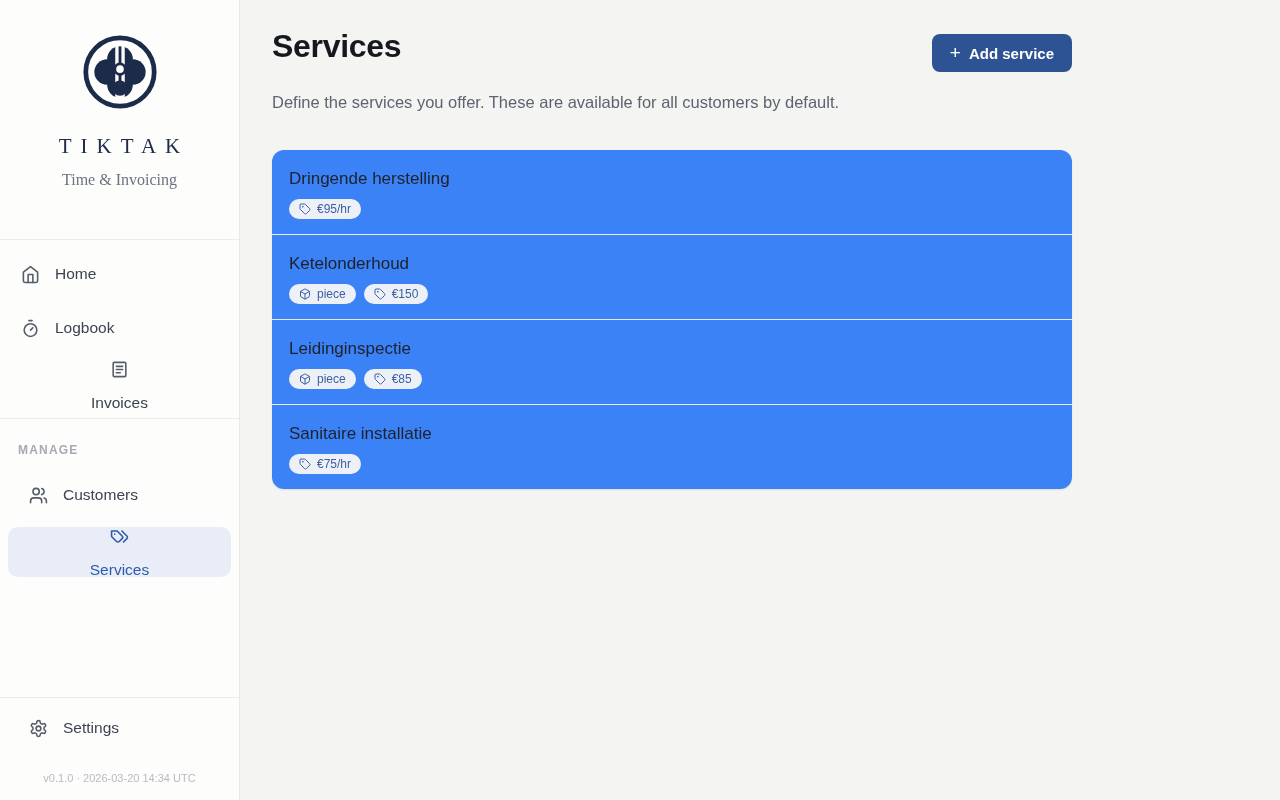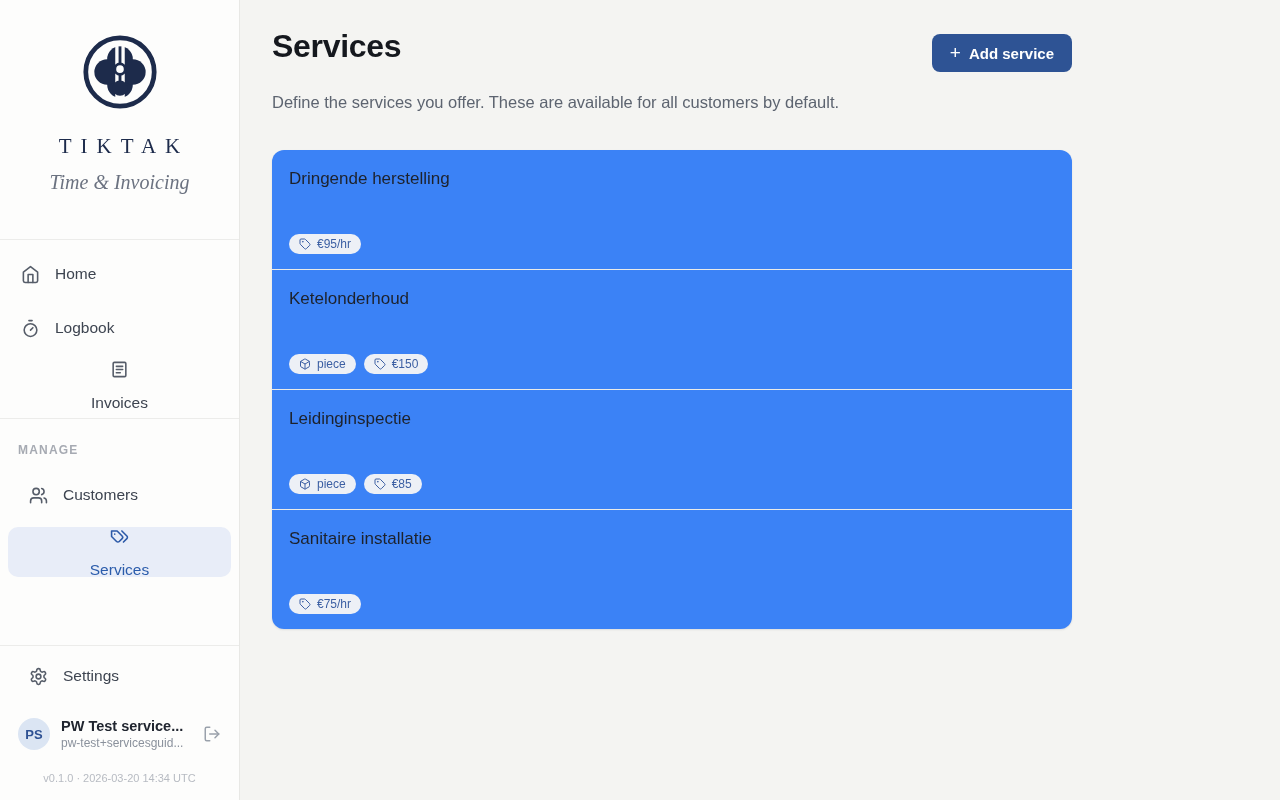--- a/index.html
+++ b/index.html
@@ -29,22 +29,21 @@
     font-family: "Liberation Serif", serif;
     font-size: 21px;
     letter-spacing: 9px;
     padding-left: 9px;
     color: #1d2b4b;
     margin-top: 20px;
     font-weight: 400;
   }
   .brand-tagline {
     font-family: "Liberation Serif", serif;
-    font-style: italic;
-    font-size: 20px;
+    font-size: 16px;
     color: #6b7280;
     margin-top: 12px;
   }
 
   .nav-section { padding: 12px 0 14px; border-bottom: 1px solid #ececea; }
   .manage-section { padding: 10px 8px 12px; }
   .nav-item {
     display: flex; align-items: center; gap: 15px;
     height: 44px; padding: 0 21px;
     margin-bottom: 10px;
@@ -136,21 +135,20 @@
   }
   .service-row:last-child { border-bottom: none; }
   .service-name { font-size: 17px; font-weight: 500; color: #1d222c; }
   .service-badges { display: flex; gap: 8px; margin-top: 10px; }
   .badge {
     display: inline-flex; align-items: center; gap: 6px;
     background: #edf0f6; color: #3c5fa3;
     border-radius: 999px;
     padding: 3px 10px;
     font-size: 12px;
-    margin-top: 35px;
   }
   .badge .bicon { width: 12px; height: 12px; display: flex; }
   .badge .bicon svg { width: 100%; height: 100%; }
 </style>
 </head>
 <body>
 
 <aside class="sidebar">
 
   <div class="logo-section">
@@ -233,34 +231,20 @@
     <div class="nav-item">
       <span class="nicon">
         <svg viewBox="0 0 24 24" fill="none" stroke="currentColor" stroke-width="2" stroke-linecap="round" stroke-linejoin="round">
             <path d="M12.22 2h-.44a2 2 0 0 0-2 2v.18a2 2 0 0 1-1 1.73l-.43.25a2 2 0 0 1-2 0l-.15-.08a2 2 0 0 0-2.73.73l-.22.38a2 2 0 0 0 .73 2.73l.15.1a2 2 0 0 1 1 1.72v.51a2 2 0 0 1-1 1.74l-.15.09a2 2 0 0 0-.73 2.73l.22.38a2 2 0 0 0 2.73.73l.15-.08a2 2 0 0 1 2 0l.43.25a2 2 0 0 1 1 1.73V20a2 2 0 0 0 2 2h.44a2 2 0 0 0 2-2v-.18a2 2 0 0 1 1-1.73l.43-.25a2 2 0 0 1 2 0l.15.08a2 2 0 0 0 2.73-.73l.22-.39a2 2 0 0 0-.73-2.73l-.15-.08a2 2 0 0 1-1-1.74v-.5a2 2 0 0 1 1-1.74l.15-.09a2 2 0 0 0 .73-2.73l-.22-.38a2 2 0 0 0-2.73-.73l-.15.08a2 2 0 0 1-2 0l-.43-.25a2 2 0 0 1-1-1.73V4a2 2 0 0 0-2-2z"></path>
             <circle cx="12" cy="12" r="3"></circle>
           </svg>
       </span>
       <span>Settings</span>
     </div>
 
-    <div class="user-row">
-      <div class="avatar">PS</div>
-      <div class="user-meta">
-        <div class="user-name">PW Test service...</div>
-        <div class="user-email">pw-test+servicesguid...</div>
-      </div>
-      <span class="logout-btn">
-        <svg viewBox="0 0 24 24" fill="none" stroke="currentColor" stroke-width="2" stroke-linecap="round" stroke-linejoin="round">
-            <path d="M9 21H5a2 2 0 0 1-2-2V5a2 2 0 0 1 2-2h4"></path>
-            <polyline points="16 17 21 12 16 7"></polyline>
-            <line x1="21" x2="9" y1="12" y2="12"></line>
-          </svg>
-      </span>
-    </div>
 
     <div class="version-text">v0.1.0 · 2026-03-20 14:34 UTC</div>
   </div>
 </aside>
 
 <main class="main">
   <div class="content">
     <div class="header-row">
       <h1 class="page-title">Services</h1>
       <button class="add-btn">

